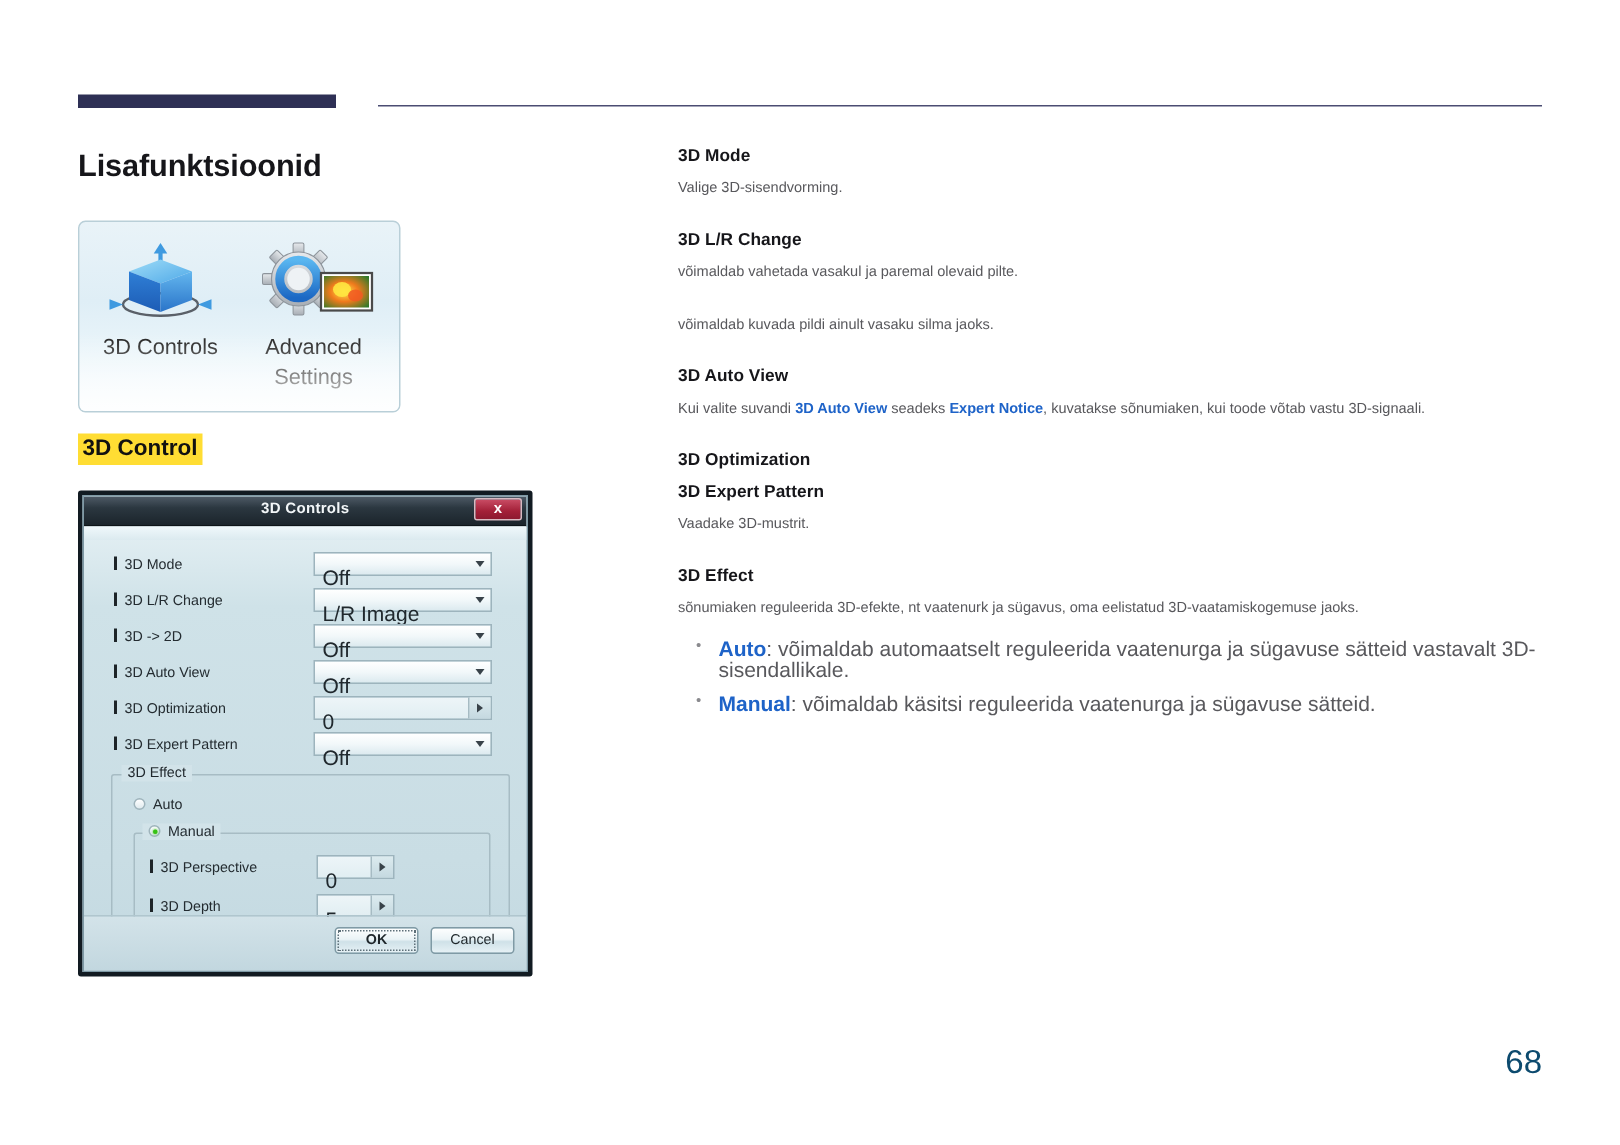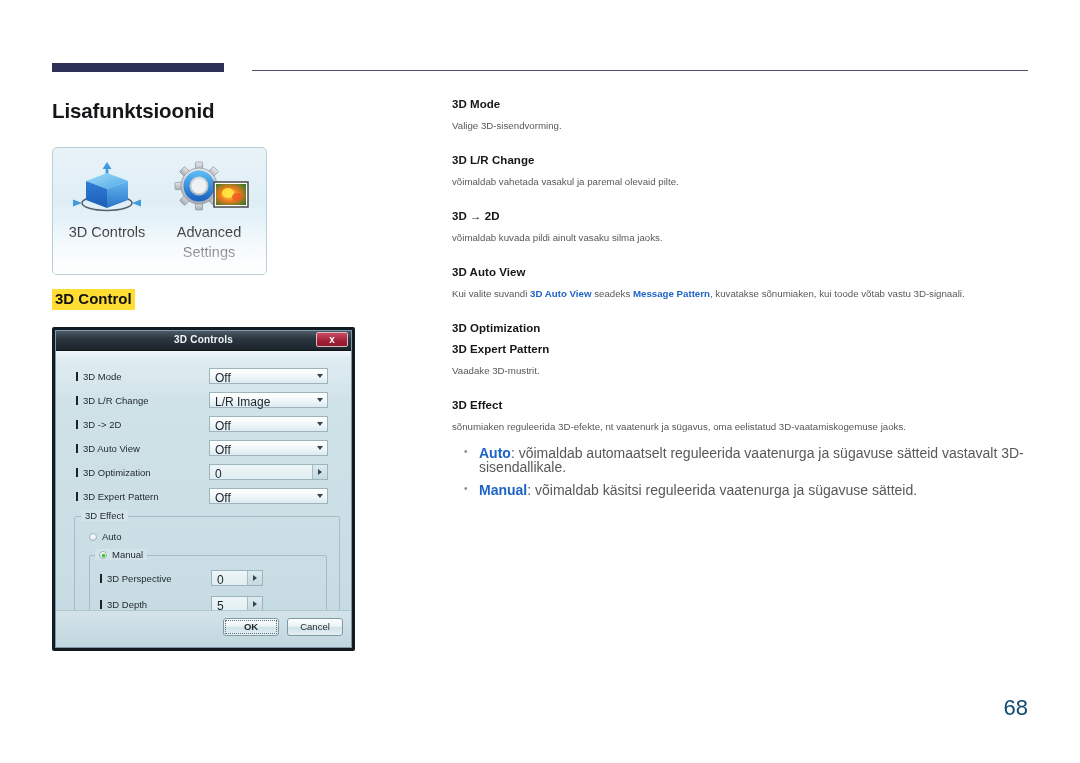--- a/index.html
+++ b/index.html
@@ -216,22 +216,22 @@
     top: 0;
     width: 119px;
     height: 16px;
     background: linear-gradient(180deg, #ffffff 0%, #f2f8fa 50%, #dceaef 100%);
     border: 1px solid #9db4bd;
     box-sizing: border-box;
   }
   .field-value {
     position: absolute;
     left: 5px;
-    top: 2px;
-    font-size: 12px;
+    top: 8px;
+    font-size: 14px;
     color: #20282d;
   }
   .field-arrow {
     position: absolute;
     right: 4px;
     top: 5px;
     width: 0; height: 0;
     border-left: 3.5px solid transparent;
     border-right: 3.5px solid transparent;
     border-top: 4px solid #384249;
@@ -646,27 +646,26 @@
     <h3 class="content-heading">3D Mode</h3>
     <p class="content-para">Valige 3D-sisendvorming.</p>
   </div>
 
   <div class="content-block">
     <h3 class="content-heading">3D L/R Change</h3>
     <p class="content-para">võimaldab vahetada vasakul ja paremal olevaid pilte.</p>
   </div>
 
   <div class="content-block">
-    <h3 class="content-heading">3D → 2D</h3>
     <p class="content-para">võimaldab kuvada pildi ainult vasaku silma jaoks.</p>
   </div>
 
   <div class="content-block">
     <h3 class="content-heading">3D Auto View</h3>
-    <p class="content-para"><span>Kui valite suvandi </span><span class="hl">3D Auto View</span><span> seadeks </span><span class="hl">Message Pattern</span><span>, kuvatakse sõnumiaken, kui toode võtab vastu 3D-signaali.</span></p>
+    <p class="content-para"><span>Kui valite suvandi </span><span class="hl">3D Auto View</span><span> seadeks </span><span class="hl">Expert Notice</span><span>, kuvatakse sõnumiaken, kui toode võtab vastu 3D-signaali.</span></p>
   </div>
 
   <div class="content-block">
     <h3 class="content-heading">3D Optimization</h3>
   </div>
 
   <div class="content-block">
     <h3 class="content-heading">3D Expert Pattern</h3>
     <p class="content-para">Vaadake 3D-mustrit.</p>
   </div>

